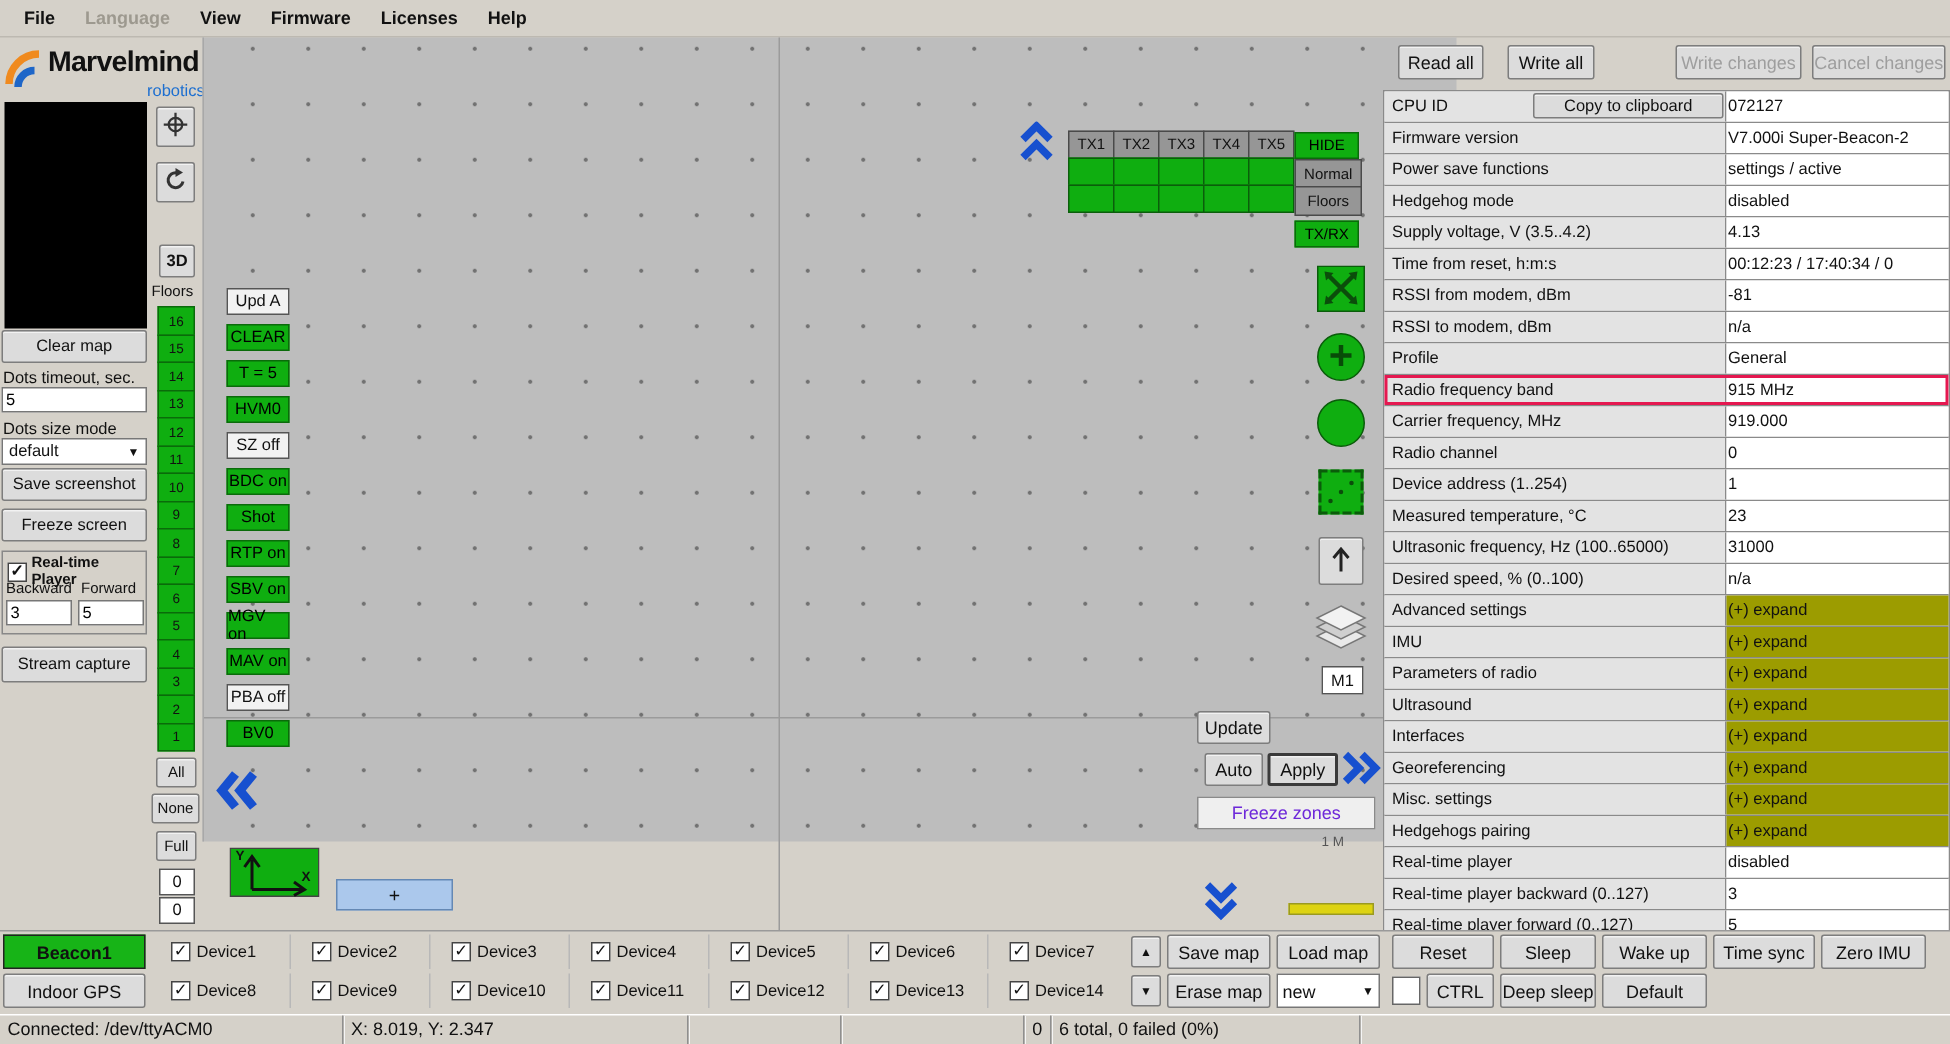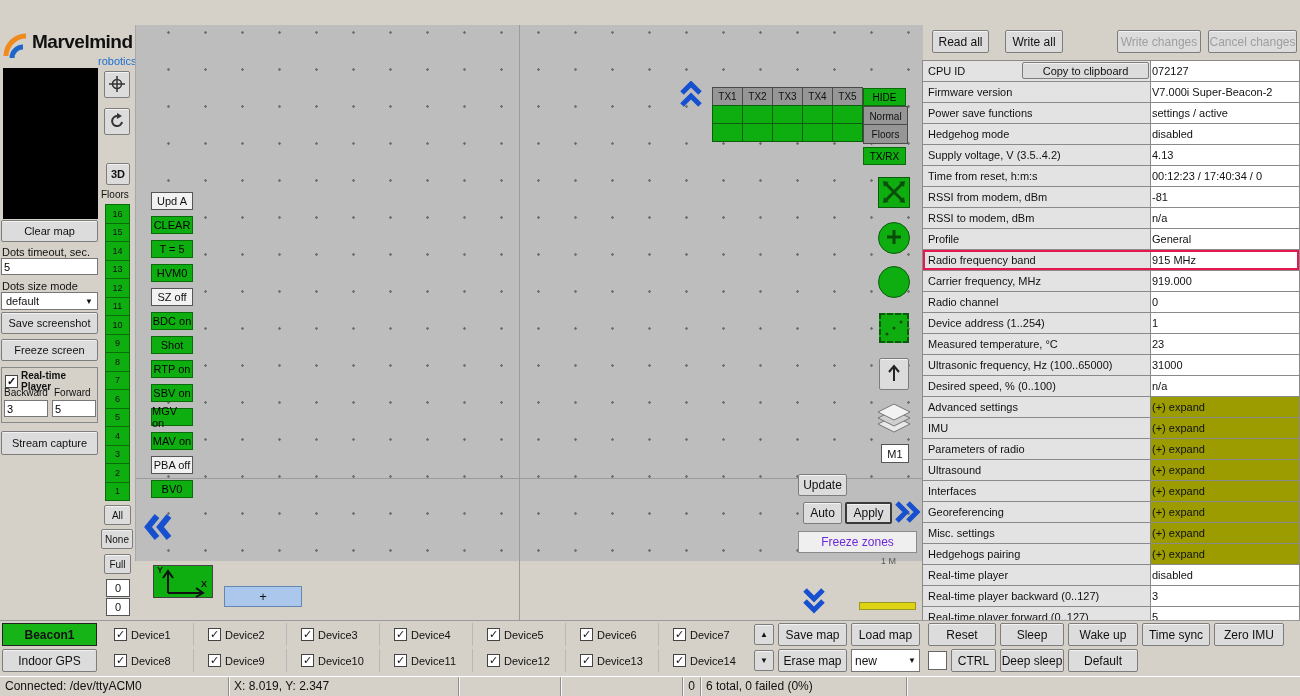--- a/index.html
+++ b/index.html
@@ -33,21 +33,21 @@
   #rtg{position:absolute;left:1px;top:367px;width:97px;height:56px;border:1px solid #888;box-sizing:border-box;}
   #rtg .hd{position:absolute;left:3px;top:2px;display:flex;gap:3px;align-items:center;font-size:10px;font-weight:bold;}
   #rtg .sub1{position:absolute;left:2px;top:19px;font-size:10px;}
   #rtg .sub2{position:absolute;left:52px;top:19px;font-size:10px;}
 
   
   #floors{position:absolute;left:105px;top:205px;width:25px;height:296px;display:flex;flex-direction:column;}
   .fl{flex:1;background:#0fae10;border:1px solid #0a6b0a;margin-top:-1px;font-size:9px;display:flex;align-items:center;justify-content:center;box-sizing:border-box;}
 
   
-  #map{position:absolute;left:135px;top:25px;width:787px;height:536px;background:#bdbdbd;background-image:radial-gradient(circle,#717171 1.1px,transparent 1.5px);background-size:37px 37px;background-position:14px 26px;border-left:1px solid #a8a8a8;}
+  #map{position:absolute;left:135px;top:25px;width:787px;height:536px;background:#bdbdbd;background-image:radial-gradient(circle,#717171 1.1px,transparent 1.5px);background-size:37px 37px;background-position:14px 26px;border-left:1px solid #a8a8a8;padding-left:48px;}
   #map .vline{position:absolute;left:383px;top:0;width:1px;height:595px;background:#9b9b9b;}
   #map .hline{position:absolute;left:0;top:453px;width:787px;height:1px;background:#9b9b9b;}
   #mtools{position:absolute;left:15px;top:167px;display:flex;flex-direction:column;gap:6px;}
   .mtb{width:42px;height:18px;font-size:11px;}
   #txgrid{position:absolute;left:577px;top:63px;display:grid;grid-template-columns:repeat(5,30px);grid-auto-rows:18px;}
   .txh{background:#969696;border:1px solid #4a4a4a;font-size:10px;display:flex;align-items:center;justify-content:center;margin:-1px 0 0 -1px;}
   .txg{background:#0fae10;border:1px solid #0b5e0b;margin:-1px 0 0 -1px;}
   .txside{position:absolute;left:727px;width:43px;height:18px;font-size:10px;}
   .gcirc{position:absolute;width:32px;height:32px;border-radius:50%;background:#0fae10;border:1px solid #0a5c0a;display:flex;align-items:center;justify-content:center;box-sizing:border-box;}
   .greendash{position:absolute;left:743px;top:288px;width:30px;height:30px;background:#0fae10;border:2px dashed #0a5c0a;box-sizing:border-box;}
@@ -81,20 +81,28 @@
   
   #status{position:absolute;left:0;top:676px;width:1300px;height:20px;background:#d5d1c9;border-top:1px solid #fff;display:flex;font-size:12px;box-sizing:border-box;}
   .scell{padding:2px 5px;border-left:1px solid #8f8f8f;box-shadow:inset 1px 0 0 #f5f5f5;white-space:nowrap;overflow:hidden;box-sizing:border-box;}
   .scell:first-child{border-left:none;box-shadow:none;}
 </style>
 </head>
 <body>
 
 <div id="app">
 
+  <div id="menubar">
+    <span class="menu-item">File</span>
+    <span class="menu-item disabled">Language</span>
+    <span class="menu-item">View</span>
+    <span class="menu-item">Firmware</span>
+    <span class="menu-item">Licenses</span>
+    <span class="menu-item">Help</span>
+  </div>
 
   <div id="logo">
     <span class="abs" style="left:0;top:2px">
       <svg width="30" height="34" viewBox="0 0 30 34">
         <path d="M4 28 A 20 20 0 0 1 24 8" stroke="#f08a1e" stroke-width="5" fill="none"></path>
         <path d="M10 30 A 11 11 0 0 1 21 19" stroke="#1e66c8" stroke-width="5" fill="none"></path>
       </svg>
     </span>
     <span class="brand">Marvelmind</span>
     <span class="sub">robotics</span>

